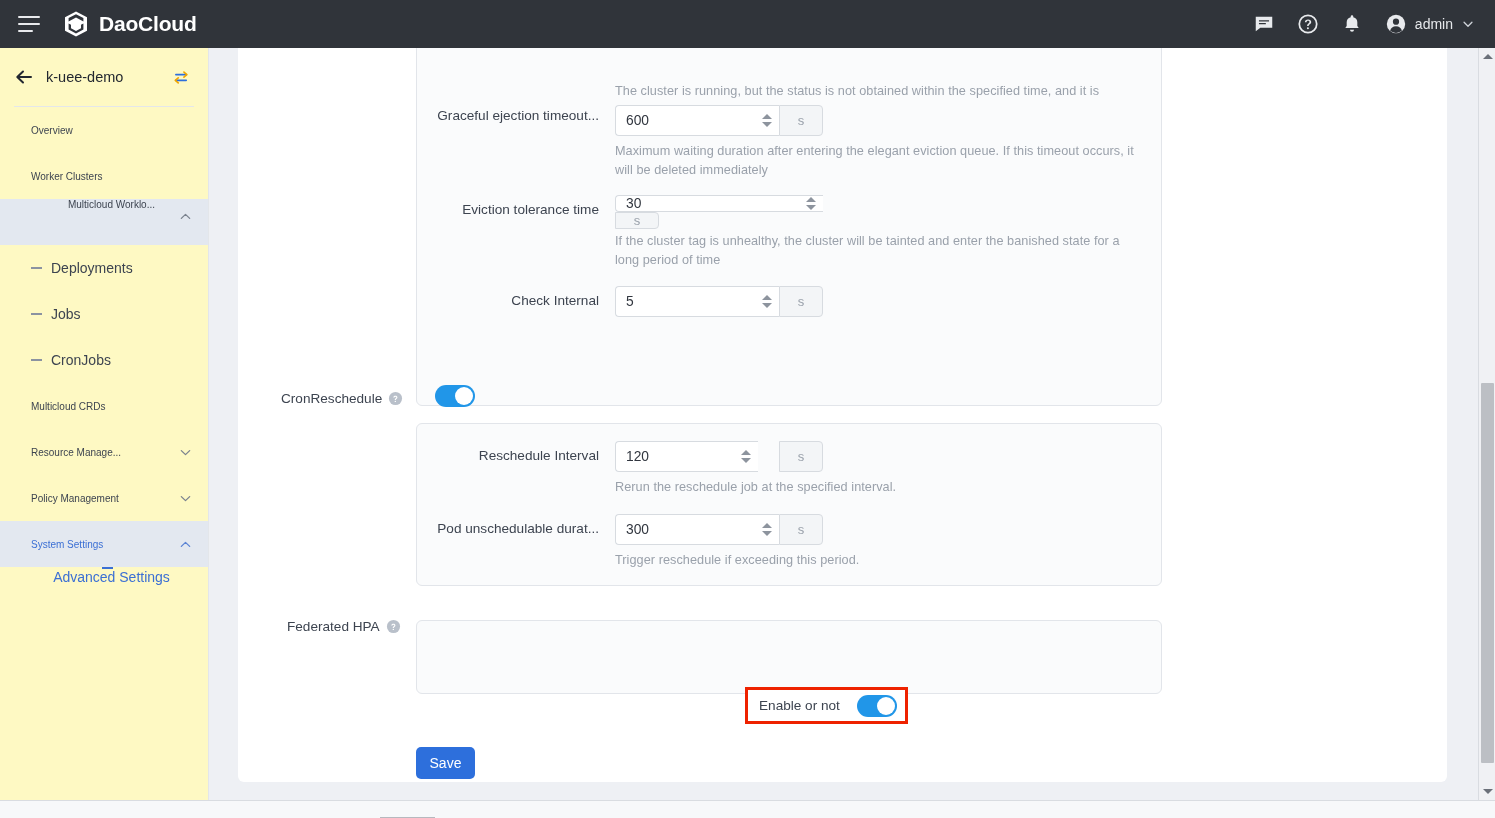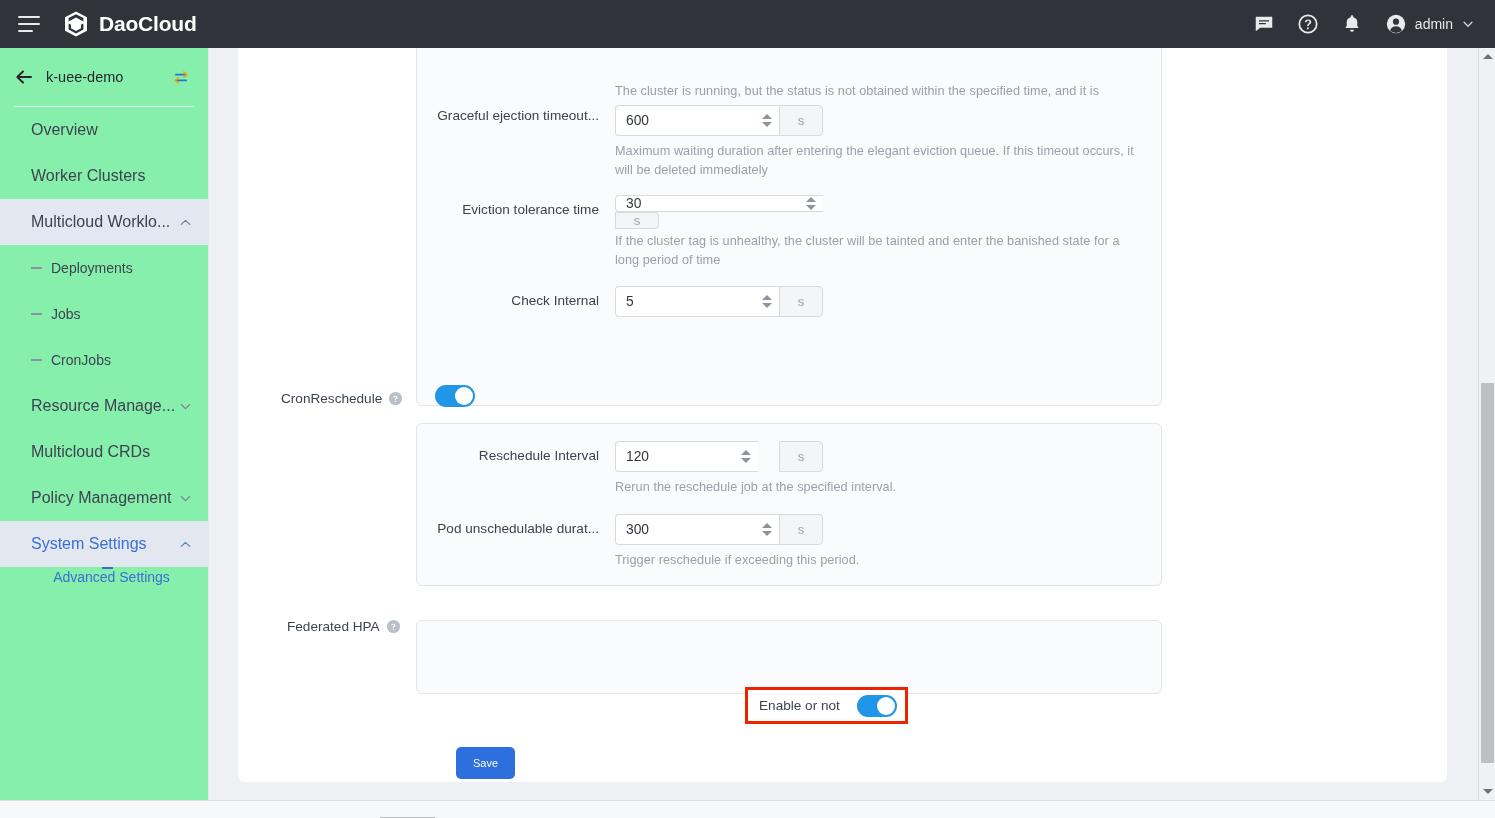--- a/index.html
+++ b/index.html
@@ -40,45 +40,45 @@
   }
   .tb-icon { width: 22px; height: 22px; display: block; cursor: pointer; }
   .user-chip { display: flex; align-items: center; gap: 8px; cursor: pointer; }
   .user-name { color: #e6e8eb; font-size: 14px; }
   .caret-down { width: 14px; height: 14px; display:block; }
 
   
   .sidebar {
     position: absolute; top: 48px; left: 0;
     width: 209px; height: 752px;
-    background: #86efac;
+    background: #fef9c3;
     border-right: 1px solid #e3e6ea;
     overflow: hidden;
   }
   .sb-header {
     height: 58px; display: flex; align-items: center;
     padding: 0 16px 0 14px;
   }
   .sb-back { width: 20px; height: 20px; cursor: pointer; flex: none; }
   .sb-title {
     font-size: 14.5px; color: #232830; margin-left: 12px;
     white-space: nowrap; overflow: hidden; text-overflow: ellipsis;
   }
   .sb-switch { margin-left: auto; width: 19px; height: 19px; cursor: pointer; flex:none; }
   .sb-divider { height: 1px; background: #e4e7eb; margin: 0 14px; }
 
   .sb-item {
     height: 46px; display: flex; align-items: center;
-    padding: 0 16px 0 31px; font-size: 16px; color: #3d4450;
+    padding: 0 16px 0 31px; font-size: 10px; color: #3d4450;
     cursor: pointer; position: relative;
   }
   .sb-item.active {
     background: #e3e8f0; color: #3b6fd4;
   }
-  .sb-item.active.plain { color: #3d4450; }
+  .sb-item.active.plain { color: #3d4450; flex-direction: column; }
   .sb-item .chev { margin-left: auto; width: 13px; height: 13px; flex:none; }
   .sb-sub {
     height: 46px; display: flex; align-items: center;
     padding: 0 16px 0 31px; font-size: 14px; color: #3d4450; cursor: pointer;
   }
   .sb-sub .dash {
     display: inline-block; width: 11px; height: 1.5px;
     background: #8b93a1; margin-right: 9px; flex:none;
   }
   .sb-sub.link { color: #3b6fd4; flex-direction: column; }
@@ -177,24 +177,24 @@
     border: 3px solid #ee2200;
     background: #ffffff;
     display: flex; align-items: center; padding: 0 11px; gap: 17px;
     z-index: 5;
   }
   .hl-box .lbl { font-size: 13.6px; color: #3d4450; white-space: nowrap; }
 
   .save-btn {
     position: absolute; left: 178px; top: 699px;
     width: 59px; height: 32px; border-radius: 5px;
-    background: #2d6fdc; color: #ffffff; font-size: 11px;
+    background: #2d6fdc; color: #ffffff; font-size: 14px;
     border: none; cursor: pointer;
     font-family: "Liberation Sans", sans-serif;
-    display: flex; align-items: center; justify-content: center; margin-left: 40px;
+    display: flex; align-items: center; justify-content: center;
   }
 
   
   .vscroll {
     position: absolute; top: 48px; right: 0; width: 17px; height: 752px;
     background: #f0f1f4; border-left: 1px solid #d9dce1;
   }
   .vs-arrow {
     position: absolute; left: 0; width: 17px; height: 17px;
     display: flex; align-items: center; justify-content: center;
@@ -303,27 +303,27 @@
     </div>
     <div class="sb-sub">
       <span class="dash"></span>
       <span>Jobs</span>
     </div>
     <div class="sb-sub">
       <span class="dash"></span>
       <span>CronJobs</span>
     </div>
     <div class="sb-item">
+      <span>Multicloud CRDs</span>
+    </div>
+    <div class="sb-item">
       <span>Resource Manage...</span>
       <svg class="chev" viewBox="0 0 14 14">
         <path d="M2.5 5 7 9.3 11.5 5" fill="none" stroke="#7a828e" stroke-width="1.4" stroke-linecap="round" stroke-linejoin="round"></path>
       </svg>
-    </div>
-    <div class="sb-item">
-      <span>Multicloud CRDs</span>
     </div>
     <div class="sb-item">
       <span>Policy Management</span>
       <svg class="chev" viewBox="0 0 14 14">
         <path d="M2.5 5 7 9.3 11.5 5" fill="none" stroke="#7a828e" stroke-width="1.4" stroke-linecap="round" stroke-linejoin="round"></path>
       </svg>
     </div>
     <div class="sb-item active">
       <span>System Settings</span>
       <svg class="chev" viewBox="0 0 14 14">

